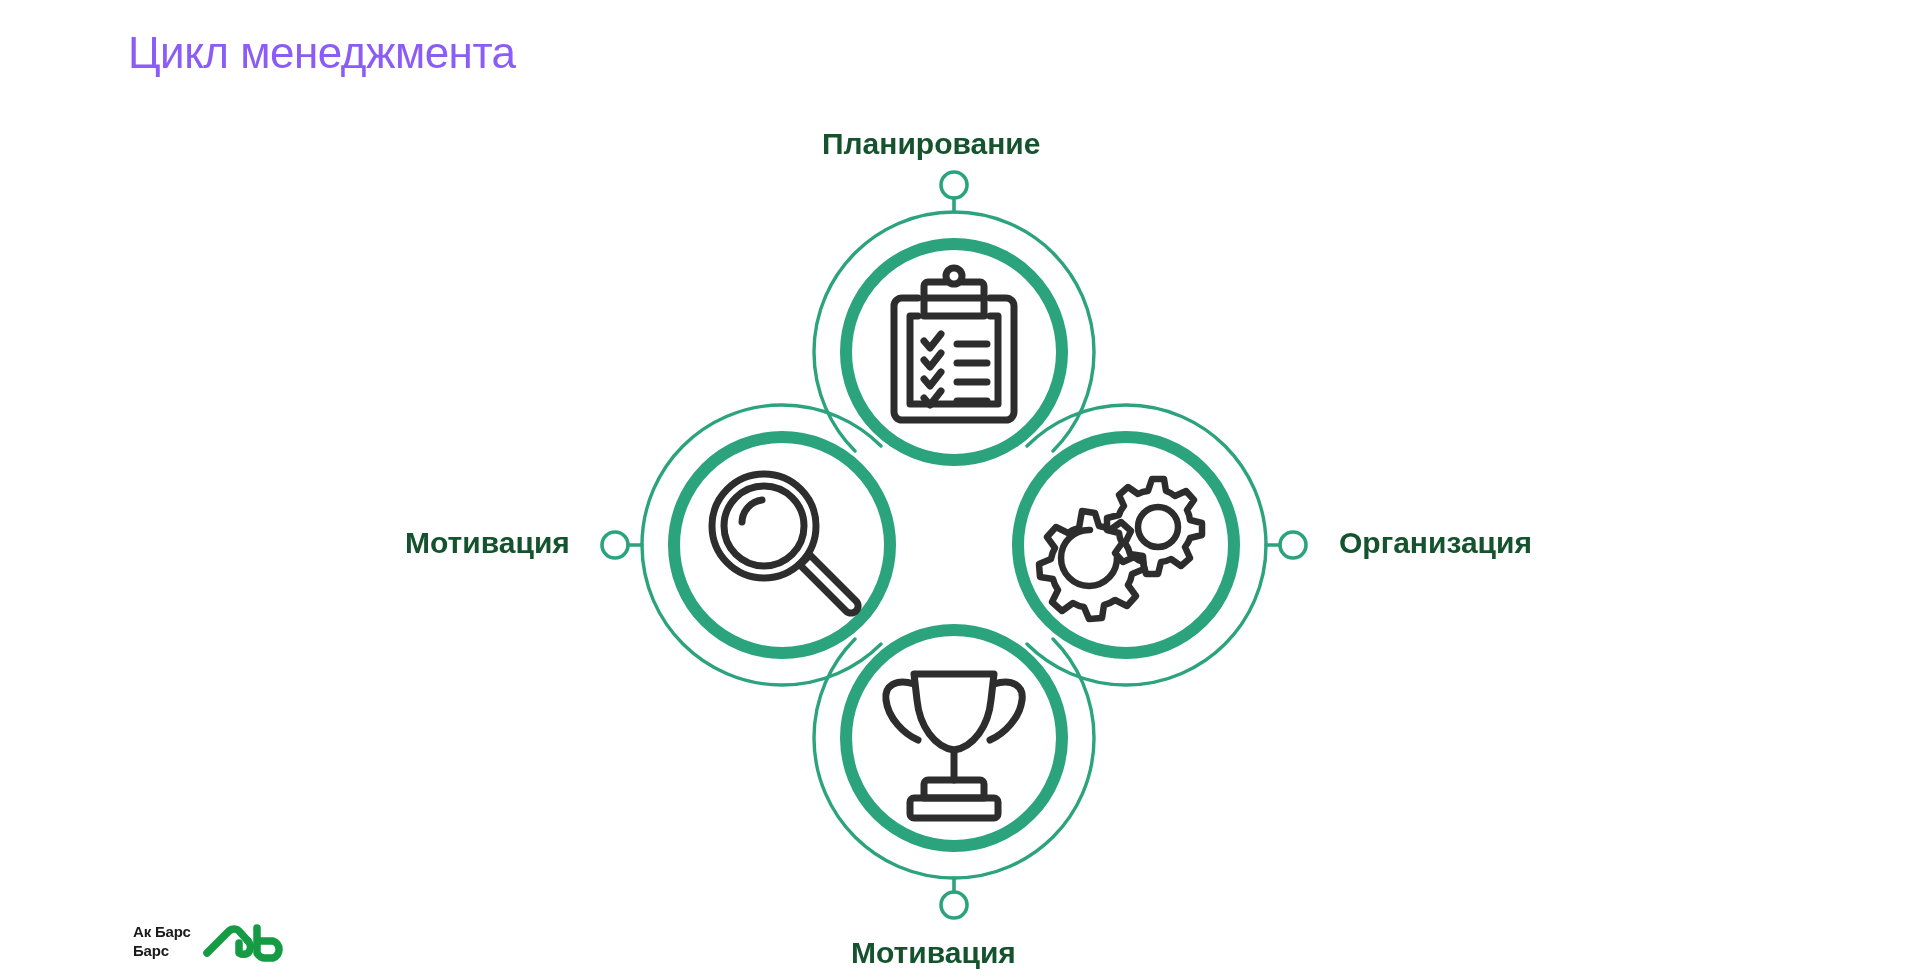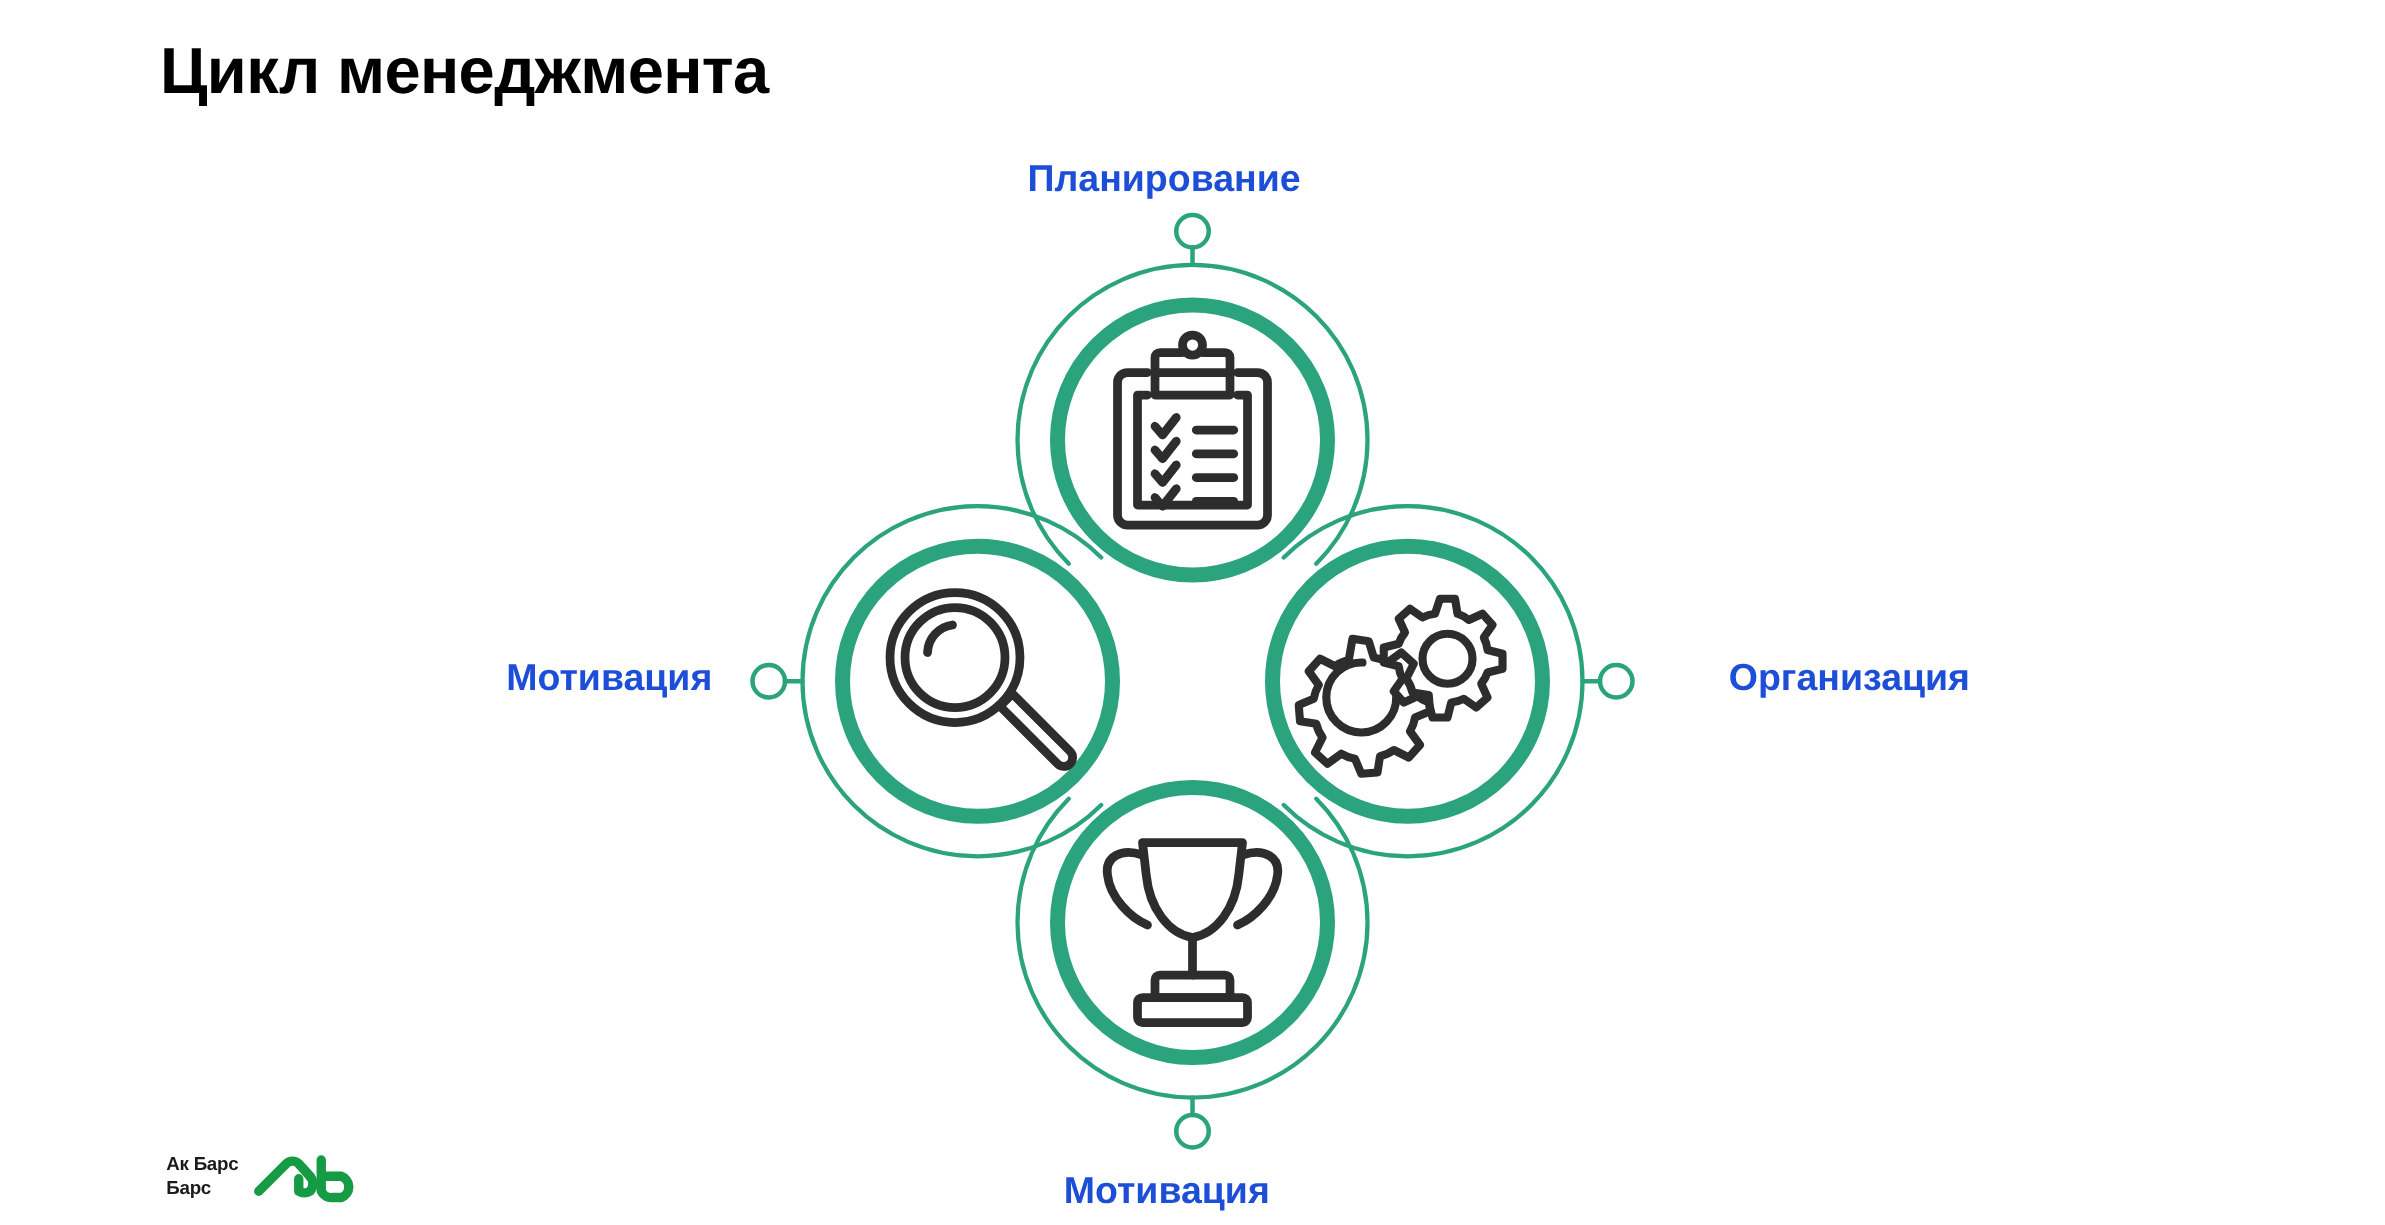--- a/index.html
+++ b/index.html
@@ -15,23 +15,23 @@
     overflow: hidden;
     font-family: "Liberation Sans", "DejaVu Sans", sans-serif;
     -webkit-font-smoothing: antialiased;
   }
 
   
   #page-title {
     position: absolute;
     left: 128px;
     top: 28px;
-    font-size: 52px;
-    font-weight: 700;
-    color: #000000;
+    font-size: 44px;
+    font-weight: 400;
+    color: #8b5cf6;
     letter-spacing: -0.5px;
     line-height: 1.15;
     white-space: nowrap;
   }
 
   
   #diagram-stage {
     position: absolute;
     left: 0;
     top: 0;
@@ -45,28 +45,28 @@
     width: 1908px;
     height: 980px;
     display: block;
   }
 
   
   .node-label {
     position: absolute;
     font-size: 30px;
     font-weight: 700;
-    color: #1d4ed8;
+    color: #14532d;
     white-space: nowrap;
     line-height: 1;
   }
   .node-label.top    { left: 822px;  top: 129px; }
   .node-label.bottom { left: 851px;  top: 938px; }
   .node-label.left   { left: 405px;  top: 528px; }
-  .node-label.right  { left: 1339px; top: 528px; margin-left: 44px; }
+  .node-label.right  { left: 1339px; top: 528px; }
 
   
   #brand-logo {
     position: absolute;
     left: 133px;
     top: 922px;
     display: flex;
     align-items: flex-start;
     gap: 12px;
   }

